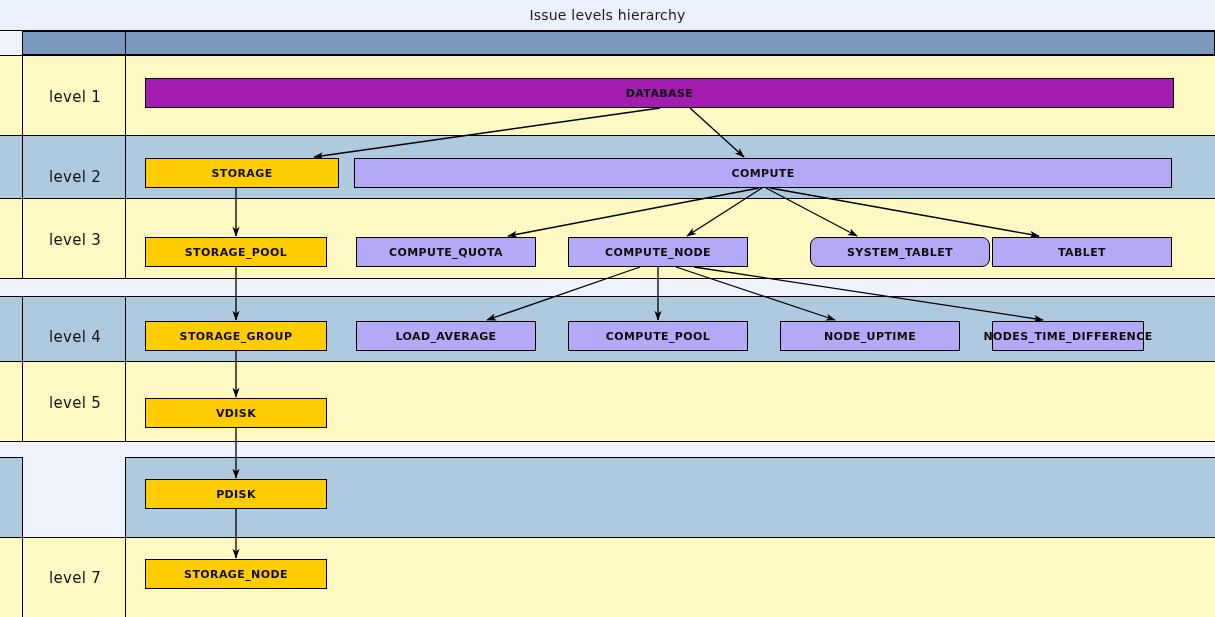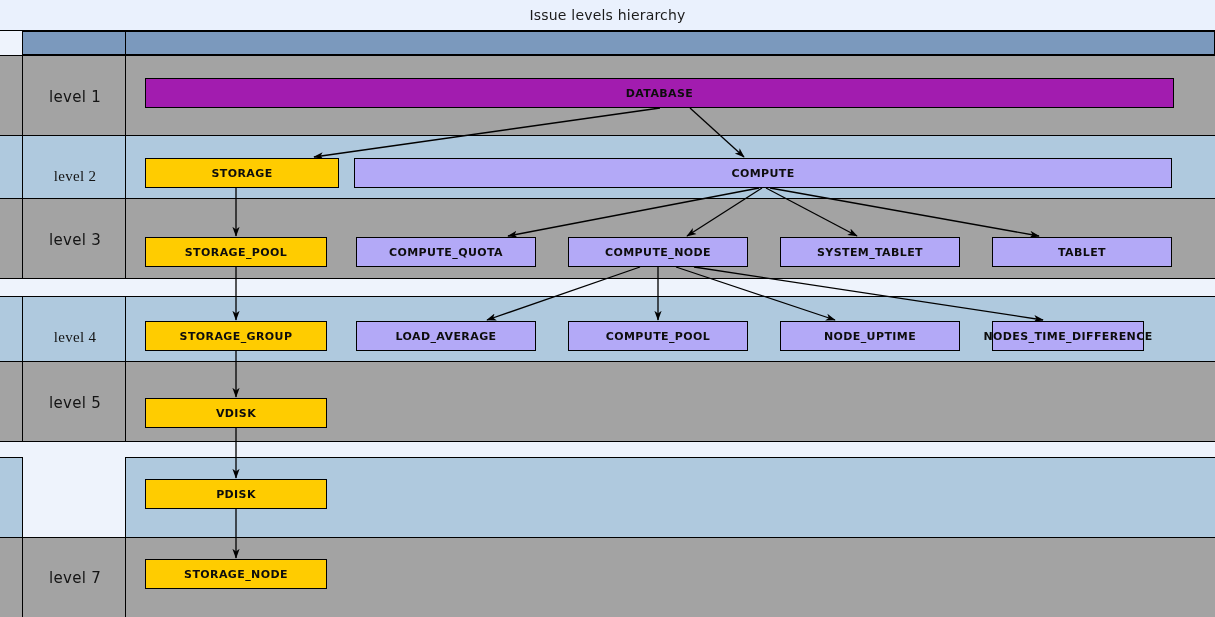--- a/index.html
+++ b/index.html
@@ -26,22 +26,22 @@
   }
   .hdr-left{left:22px;width:104px;}
   .hdr-main{left:125px;width:1090px;}
   
   .row{position:absolute;left:0;width:1215px;height:81px;}
   .cell{position:absolute;top:0;height:81px;box-sizing:border-box;
         border:1px solid #000;border-top-width:1px;}
   .c-narrow{left:0;width:23px;border-left:none;}
   .c-label{left:22px;width:104px;}
   .c-main{left:125px;width:1090px;border-right:none;}
-  .row.light .cell{background:#a3a3a3;}
-  .row.dark  .cell{background:#afc9de;font-family:Liberation Serif, serif;}
+  .row.light .cell{background:#fef9c3;}
+  .row.dark  .cell{background:#afc9de;}
   .lvl-text{
     position:absolute;left:0;top:0;width:104px;height:81px;
     display:flex;align-items:center;justify-content:center;
     font-size:15px;color:#141414;letter-spacing:.3px;
   }
   
   .node{
     position:absolute;height:30px;border:1px solid #000;
     box-sizing:border-box;display:flex;align-items:center;
     justify-content:center;font-size:11px;font-weight:bold;
@@ -141,21 +141,21 @@
       </g>
   </svg>
 
   <div id="nodes">
       <div class="node n-green" style="left: 145px; top: 78px; width: 1029px;">DATABASE</div>
       <div class="node n-gold" style="left: 145px; top: 158px; width: 194px;">STORAGE</div>
       <div class="node n-purple" style="left: 354px; top: 158px; width: 818px;">COMPUTE</div>
       <div class="node n-gold" style="left: 145px; top: 237px; width: 182px;">STORAGE_POOL</div>
       <div class="node n-purple" style="left: 356px; top: 237px; width: 180px;">COMPUTE_QUOTA</div>
       <div class="node n-purple" style="left: 568px; top: 237px; width: 180px;">COMPUTE_NODE</div>
-      <div class="node n-purple" style="left: 780px; top: 237px; width: 180px;">SYSTEM_TABLET</div>
+      <div class="node n-purple" style="left: 810px; top: 237px; width: 180px; border-radius: 8px;">SYSTEM_TABLET</div>
       <div class="node n-purple" style="left: 992px; top: 237px; width: 180px;">TABLET</div>
       <div class="node n-gold" style="left: 145px; top: 321px; width: 182px;">STORAGE_GROUP</div>
       <div class="node n-purple" style="left: 356px; top: 321px; width: 180px;">LOAD_AVERAGE</div>
       <div class="node n-purple" style="left: 568px; top: 321px; width: 180px;">COMPUTE_POOL</div>
       <div class="node n-purple" style="left: 780px; top: 321px; width: 180px;">NODE_UPTIME</div>
       <div class="node n-purple" style="left: 992px; top: 321px; width: 152px;">NODES_TIME_DIFFERENCE</div>
       <div class="node n-gold" style="left: 145px; top: 398px; width: 182px;">VDISK</div>
       <div class="node n-gold" style="left: 145px; top: 479px; width: 182px;">PDISK</div>
       <div class="node n-gold" style="left: 145px; top: 559px; width: 182px;">STORAGE_NODE</div>
     </div>

